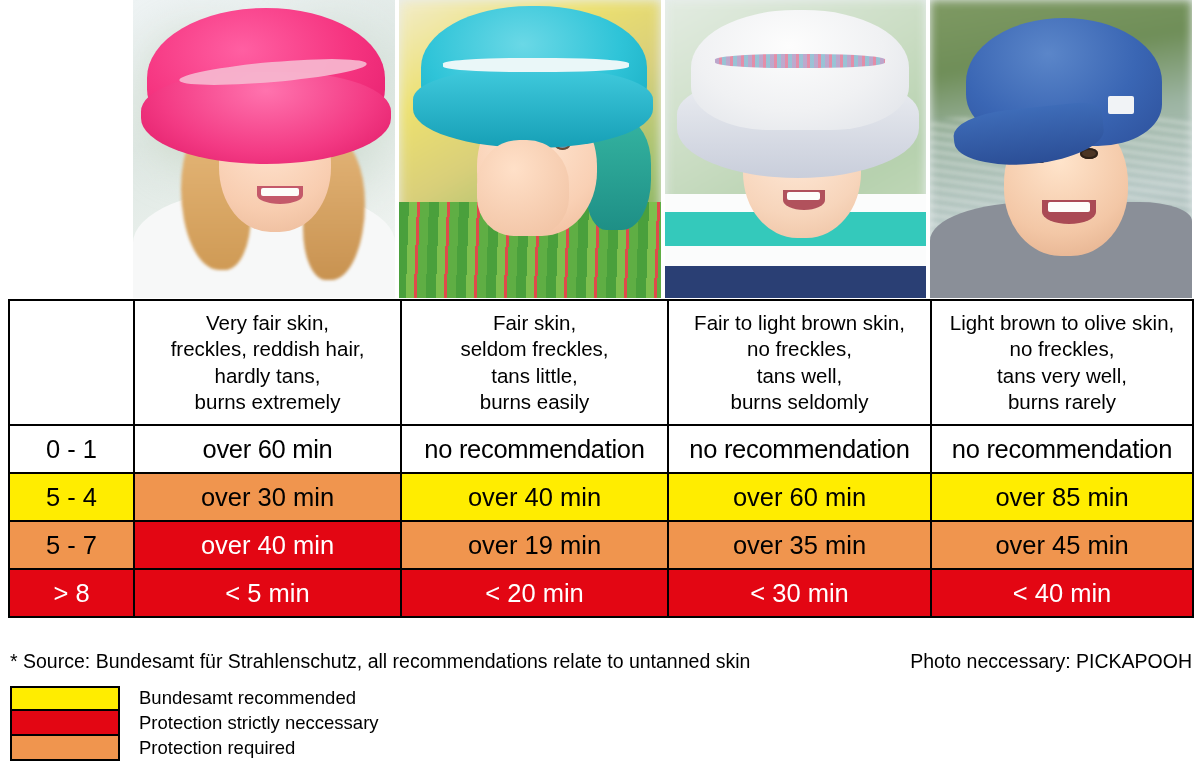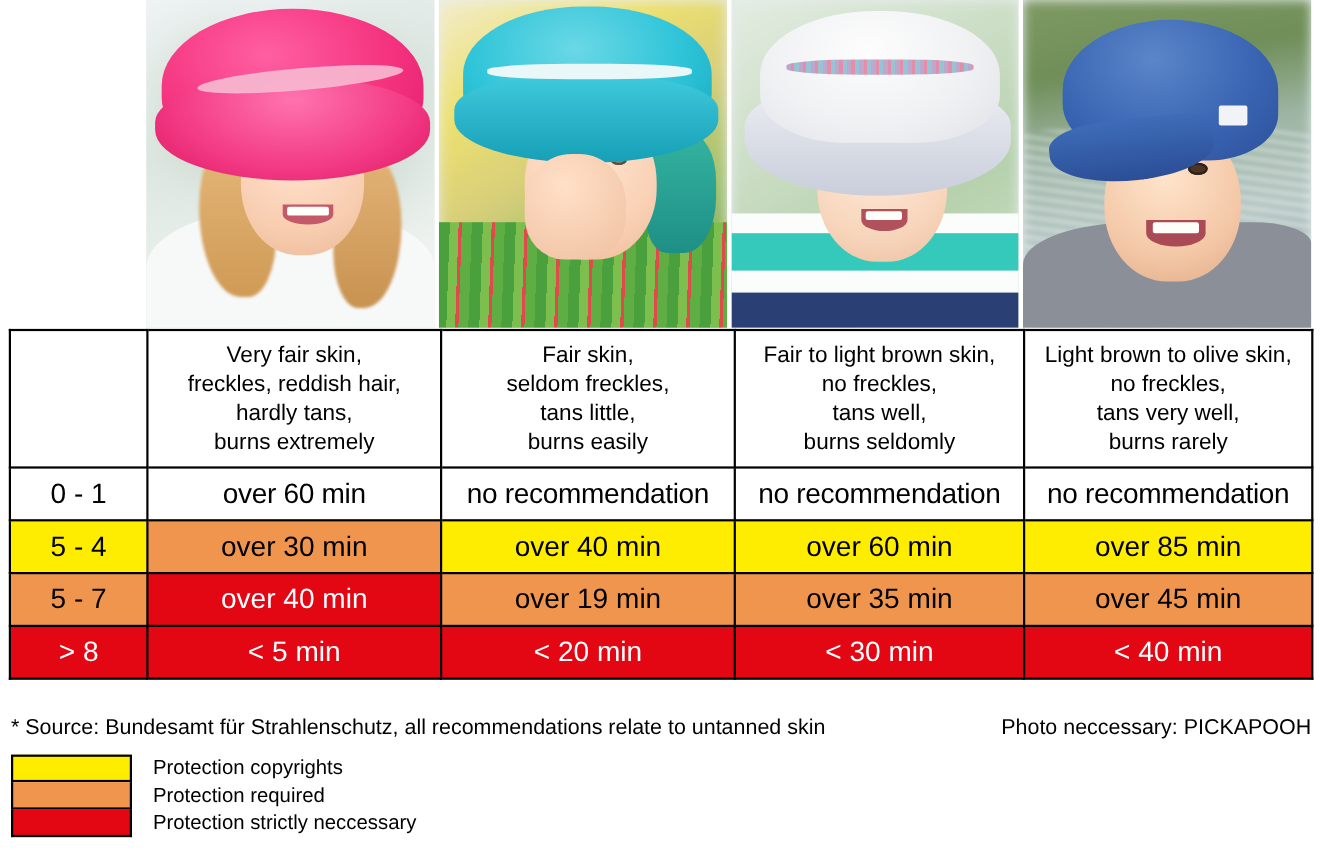--- a/index.html
+++ b/index.html
@@ -326,23 +326,23 @@
 </table>
 
 <div class="footer-note">
   <span class="src">* Source: Bundesamt für Strahlenschutz, all recommendations relate to untanned skin</span>
   <span class="cr">Photo neccessary: PICKAPOOH</span>
 </div>
 
 <div class="legend">
   <div class="legend-row">
     <span class="swatch bg-yellow"></span>
-    <span class="legend-label">Protection copyrights</span>
+    <span class="legend-label">Bundesamt recommended</span>
+  </div>
+  <div class="legend-row">
+    <span class="swatch bg-red"></span>
+    <span class="legend-label">Protection strictly neccessary</span>
   </div>
   <div class="legend-row">
     <span class="swatch bg-orange"></span>
     <span class="legend-label">Protection required</span>
   </div>
-  <div class="legend-row">
-    <span class="swatch bg-red"></span>
-    <span class="legend-label">Protection strictly neccessary</span>
-  </div>
 </div>
 
 </body></html>

